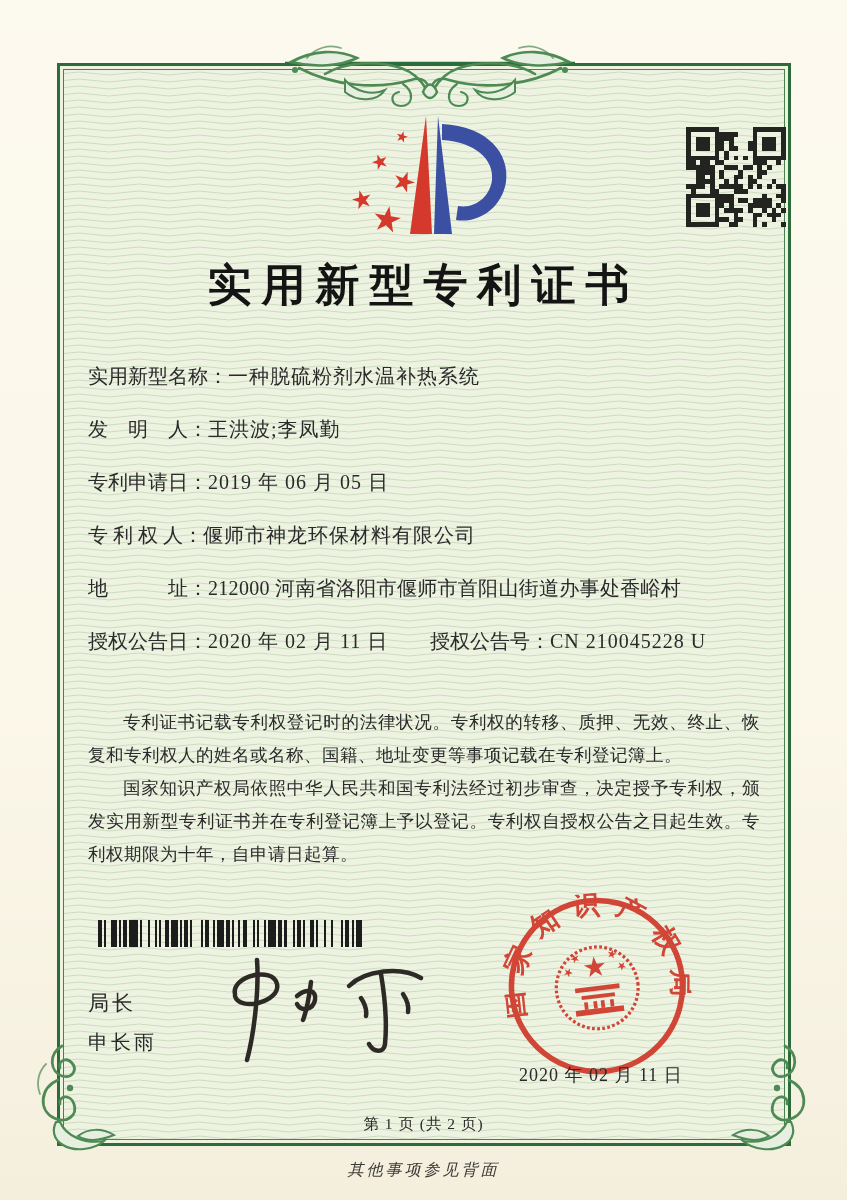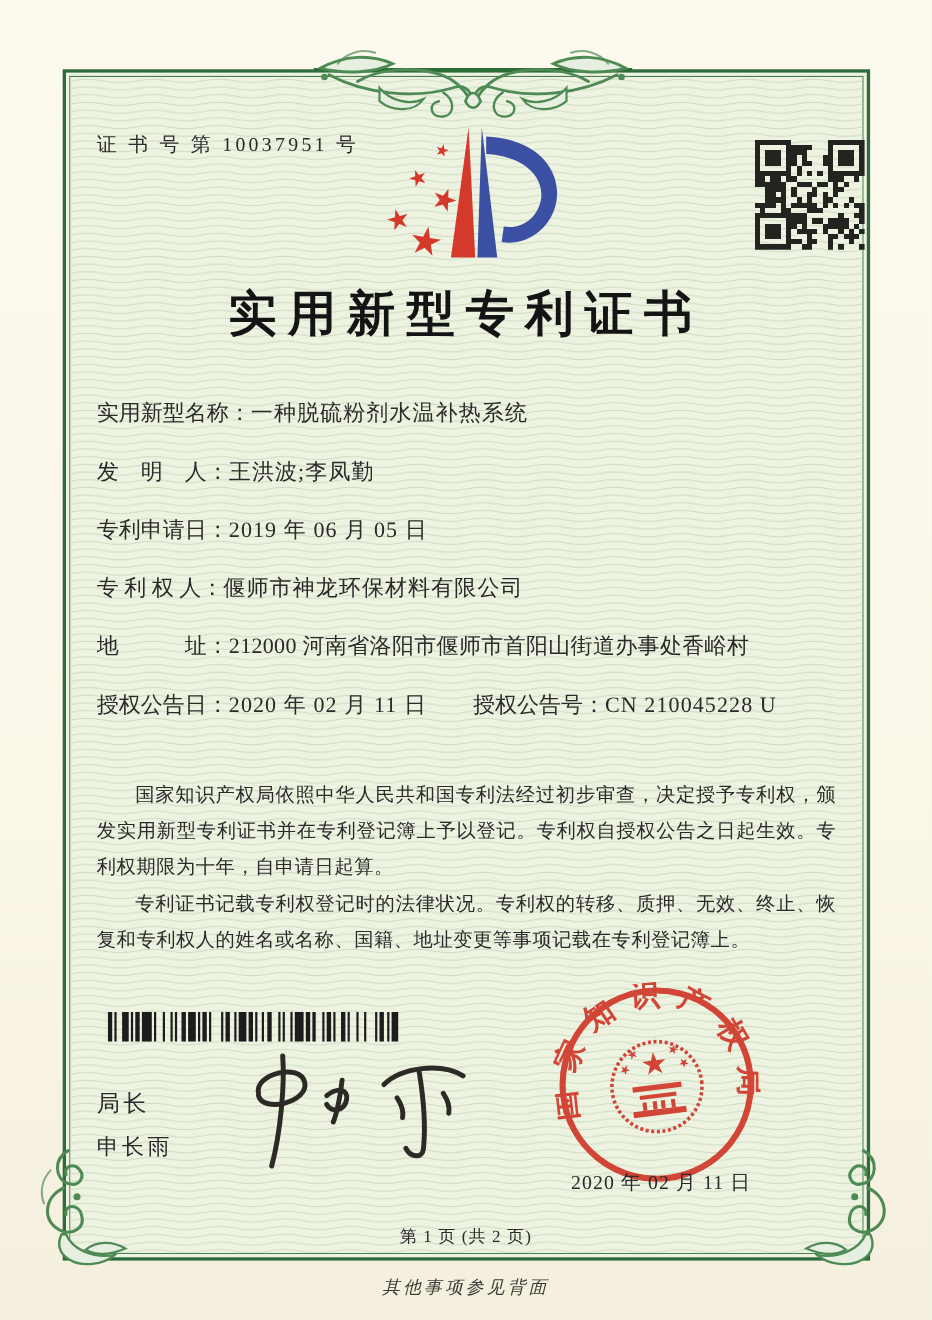--- a/index.html
+++ b/index.html
@@ -99,21 +99,20 @@
   <svg class="orn orn-br" viewBox="0 0 92 112">
     <g fill="none" stroke="currentColor" stroke-width="2.8" stroke-linecap="round">
       <path d="M34,2 C20,10 22,28 34,32 C44,35 50,26 44,19 C39,13 30,16 32,24"></path>
       <path d="M30,36 C12,44 10,66 26,74 C38,80 50,72 46,60 C43,50 30,51 32,60"></path>
       <path d="M32,78 C38,92 56,100 76,97 C66,106 46,108 35,101 C25,95 24,86 28,78 Z" fill="#e7efe0" stroke-width="2.2"></path>
       <path d="M50,92 C60,84 74,84 86,91 C74,96 60,98 50,92 Z" fill="#e7efe0" stroke-width="2"></path>
       <circle cx="42" cy="44" r="3.2" fill="currentColor" stroke="none"></circle>
     </g>
   </svg>
 
-  <div class="cert-no">证 书 号 第 10037951 号</div>
 
   <svg class="logo" viewBox="0 0 182 130">
     <defs>
       <path id="starP" d="M0,-1 L0.2245,-0.309 0.951,-0.309 0.363,0.118 0.588,0.809 0,0.382 -0.588,0.809 -0.363,0.118 -0.951,-0.309 -0.2245,-0.309 Z"></path>
     </defs>
     <g fill="var(--logo-red)">
       <use href="#starP" transform="translate(24,90) scale(10) rotate(-15)"></use>
       <use href="#starP" transform="translate(49,110) scale(14) rotate(10)"></use>
       <use href="#starP" transform="translate(66,72) scale(11) rotate(20)"></use>
       <use href="#starP" transform="translate(42,52) scale(8) rotate(-20)"></use>
@@ -387,22 +386,22 @@
     </div>
     <div class="frow">
       <span class="flabel">授权公告日：</span><span class="fvalue">2020 年 02 月 11 日</span>
       <span class="fpair-right">
         <span class="flabel">授权公告号：</span><span class="fvalue">CN 210045228 U</span>
       </span>
     </div>
   </div>
 
   <div class="paras">
+    <p>专利证书记载专利权登记时的法律状况。专利权的转移、质押、无效、终止、恢复和专利权人的姓名或名称、国籍、地址变更等事项记载在专利登记簿上。</p>
     <p>国家知识产权局依照中华人民共和国专利法经过初步审查，决定授予专利权，颁发实用新型专利证书并在专利登记簿上予以登记。专利权自授权公告之日起生效。专利权期限为十年，自申请日起算。</p>
-    <p>专利证书记载专利权登记时的法律状况。专利权的转移、质押、无效、终止、恢复和专利权人的姓名或名称、国籍、地址变更等事项记载在专利登记簿上。</p>
   </div>
 
   <div class="barcode" id="barcode"><span style="display:inline-block;height:100%;width:4.2px;background:#1c1c1c;"></span><span style="display:inline-block;height:100%;width:2.1px;"></span><span style="display:inline-block;height:100%;width:2.1px;background:#1c1c1c;"></span><span style="display:inline-block;height:100%;width:4.2px;"></span><span style="display:inline-block;height:100%;width:6.300000000000001px;background:#1c1c1c;"></span><span style="display:inline-block;height:100%;width:2.1px;"></span><span style="display:inline-block;height:100%;width:2.1px;background:#1c1c1c;"></span><span style="display:inline-block;height:100%;width:2.1px;"></span><span style="display:inline-block;height:100%;width:4.2px;background:#1c1c1c;"></span><span style="display:inline-block;height:100%;width:2.1px;"></span><span style="display:inline-block;height:100%;width:8.4px;background:#1c1c1c;"></span><span style="display:inline-block;height:100%;width:2.1px;"></span><span style="display:inline-block;height:100%;width:2.1px;background:#1c1c1c;"></span><span style="display:inline-block;height:100%;width:6.300000000000001px;"></span><span style="display:inline-block;height:100%;width:2.1px;background:#1c1c1c;"></span><span style="display:inline-block;height:100%;width:4.2px;"></span><span style="display:inline-block;height:100%;width:2.1px;background:#1c1c1c;"></span><span style="display:inline-block;height:100%;width:2.1px;"></span><span style="display:inline-block;height:100%;width:2.1px;background:#1c1c1c;"></span><span style="display:inline-block;height:100%;width:4.2px;"></span><span style="display:inline-block;height:100%;width:4.2px;background:#1c1c1c;"></span><span style="display:inline-block;height:100%;width:2.1px;"></span><span style="display:inline-block;height:100%;width:6.300000000000001px;background:#1c1c1c;"></span><span style="display:inline-block;height:100%;width:2.1px;"></span><span style="display:inline-block;height:100%;width:2.1px;background:#1c1c1c;"></span><span style="display:inline-block;height:100%;width:2.1px;"></span><span style="display:inline-block;height:100%;width:4.2px;background:#1c1c1c;"></span><span style="display:inline-block;height:100%;width:2.1px;"></span><span style="display:inline-block;height:100%;width:2.1px;background:#1c1c1c;"></span><span style="display:inline-block;height:100%;width:8.4px;"></span><span style="display:inline-block;height:100%;width:2.1px;background:#1c1c1c;"></span><span style="display:inline-block;height:100%;width:2.1px;"></span><span style="display:inline-block;height:100%;width:4.2px;background:#1c1c1c;"></span><span style="display:inline-block;height:100%;width:4.2px;"></span><span style="display:inline-block;height:100%;width:2.1px;background:#1c1c1c;"></span><span style="display:inline-block;height:100%;width:2.1px;"></span><span style="display:inline-block;height:100%;width:6.300000000000001px;background:#1c1c1c;"></span><span style="display:inline-block;height:100%;width:2.1px;"></span><span style="display:inline-block;height:100%;width:4.2px;background:#1c1c1c;"></span><span style="display:inline-block;height:100%;width:2.1px;"></span><span style="display:inline-block;height:100%;width:2.1px;background:#1c1c1c;"></span><span style="display:inline-block;height:100%;width:4.2px;"></span><span style="display:inline-block;height:100%;width:2.1px;background:#1c1c1c;"></span><span style="display:inline-block;height:100%;width:2.1px;"></span><span style="display:inline-block;height:100%;width:4.2px;background:#1c1c1c;"></span><span style="display:inline-block;height:100%;width:6.300000000000001px;"></span><span style="display:inline-block;height:100%;width:2.1px;background:#1c1c1c;"></span><span style="display:inline-block;height:100%;width:2.1px;"></span><span style="display:inline-block;height:100%;width:2.1px;background:#1c1c1c;"></span><span style="display:inline-block;height:100%;width:4.2px;"></span><span style="display:inline-block;height:100%;width:2.1px;background:#1c1c1c;"></span><span style="display:inline-block;height:100%;width:2.1px;"></span><span style="display:inline-block;height:100%;width:8.4px;background:#1c1c1c;"></span><span style="display:inline-block;height:100%;width:2.1px;"></span><span style="display:inline-block;height:100%;width:4.2px;background:#1c1c1c;"></span><span style="display:inline-block;height:100%;width:2.1px;"></span><span style="display:inline-block;height:100%;width:2.1px;background:#1c1c1c;"></span><span style="display:inline-block;height:100%;width:6.300000000000001px;"></span><span style="display:inline-block;height:100%;width:2.1px;background:#1c1c1c;"></span><span style="display:inline-block;height:100%;width:2.1px;"></span><span style="display:inline-block;height:100%;width:4.2px;background:#1c1c1c;"></span><span style="display:inline-block;height:100%;width:2.1px;"></span><span style="display:inline-block;height:100%;width:2.1px;background:#1c1c1c;"></span><span style="display:inline-block;height:100%;width:4.2px;"></span><span style="display:inline-block;height:100%;width:4.2px;background:#1c1c1c;"></span><span style="display:inline-block;height:100%;width:2.1px;"></span><span style="display:inline-block;height:100%;width:2.1px;background:#1c1c1c;"></span><span style="display:inline-block;height:100%;width:6.300000000000001px;"></span><span style="display:inline-block;height:100%;width:2.1px;background:#1c1c1c;"></span><span style="display:inline-block;height:100%;width:4.2px;"></span><span style="display:inline-block;height:100%;width:2.1px;background:#1c1c1c;"></span><span style="display:inline-block;height:100%;width:8.4px;"></span><span style="display:inline-block;height:100%;width:2.1px;background:#1c1c1c;"></span><span style="display:inline-block;height:100%;width:2.1px;"></span><span style="display:inline-block;height:100%;width:4.2px;background:#1c1c1c;"></span><span style="display:inline-block;height:100%;width:2.1px;"></span><span style="display:inline-block;height:100%;width:2.1px;background:#1c1c1c;"></span><span style="display:inline-block;height:100%;width:2.1px;"></span><span style="display:inline-block;height:100%;width:6.300000000000001px;background:#1c1c1c;"></span><span style="display:inline-block;height:100%;width:4.2px;"></span></div>
 
   <div class="officer-title">局长</div>
   <div class="officer-name">申长雨</div>
 
   <svg class="signature" viewBox="0 0 250 115">
     <g fill="none" stroke="currentColor" stroke-width="4.5" stroke-linecap="round">
       <path d="M30,42 C26,24 68,14 72,32 C76,50 34,60 30,44"></path>

